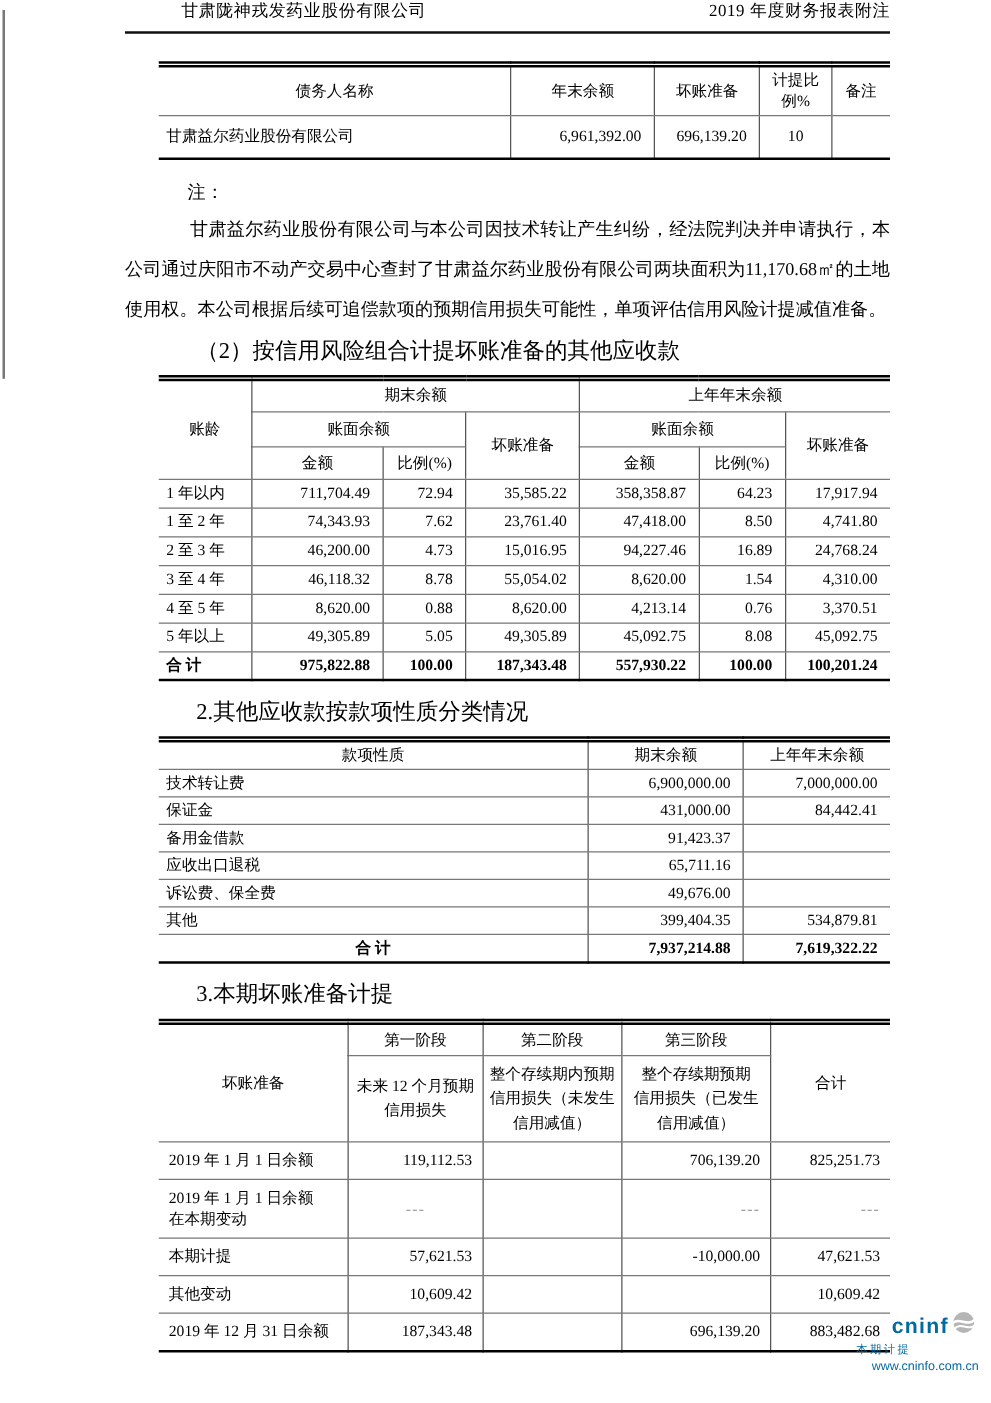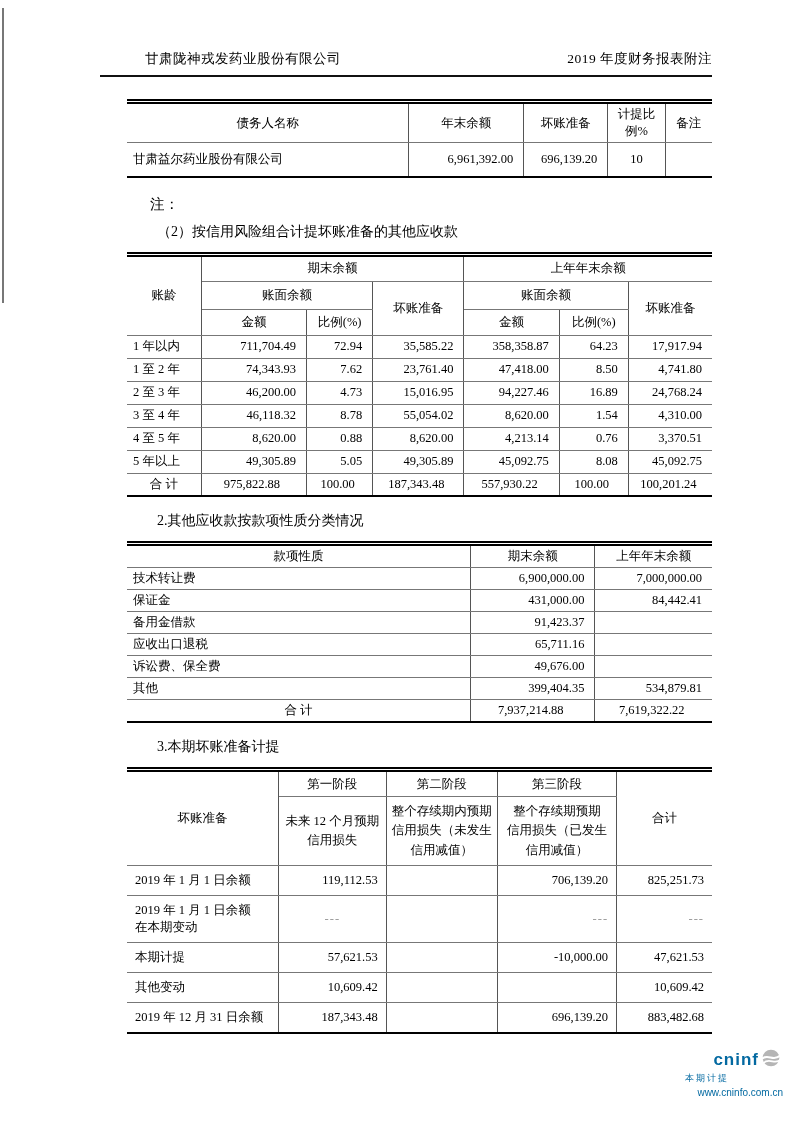--- a/index.html
+++ b/index.html
@@ -3,52 +3,52 @@
 <meta charset="utf-8">
 <style>
   html,body{margin:0;padding:0;}
   body{
     width:793px;height:1122px;background:#ffffff;position:relative;
     font-family:"Liberation Serif","DejaVu Serif",serif;color:#000;
     overflow:hidden;
   }
   .scan-line{position:absolute;left:2px;top:8px;width:2px;height:295px;background:#4a4a4a;opacity:.75;}
   .content{margin-left:100px;width:612px;}
-  .doc-header{display:flex;justify-content:space-between;padding-top:50px;font-size:13.5px;letter-spacing:.5px;}
+  .doc-header{display:flex;justify-content:space-between;font-size:13.5px;letter-spacing:.5px;}
   .doc-header .hl{margin-left:45px;}
   .header-rule{border-top:2px solid #111;margin-top:7px;height:0;}
 
   table{border-collapse:collapse;table-layout:fixed;width:585px;margin-left:27px;
         border-top:5px double #000;border-bottom:2.5px solid #000;font-size:12.5px;}
   th,td{border-right:1px solid #555;border-bottom:1px solid #777;font-weight:normal;
         padding:2px 6px;vertical-align:middle;word-break:break-all;}
   th{text-align:center;}
   td.lc,th.lc{border-right:none;}
   tbody tr:last-child td{border-bottom:none;}
   .num{text-align:right;padding-right:10px;}
   .ctr{text-align:center;}
   .lft{text-align:left;padding-left:6px;}
-  .total td{font-weight:normal;text-align:center;}
+  .total td{font-weight:bold;}
   .dash{color:#999;letter-spacing:1px;}
   .pre{white-space:pre-line;}
 
   #t1 tr{height:34px;}
   #ag thead tr.r1 th{height:20px;}
   #ag thead tr.r2 th{height:23px;}
   #ag thead tr.r3 th{height:21px;}
   #ag tbody tr{height:23px;}
   #nt thead tr{height:22px;}
   #nt tbody tr{height:22px;}
   #pv thead tr.r1 th{height:20px;}
   #pv thead th.desc{line-height:1.55;padding:5px 4px;}
   #pv tbody td{padding:6px 8px;}
 
   .note-label{margin:14px 0 0 50px;font-size:14.5px;line-height:24px;}
   .para{font-size:14.5px;line-height:32px;text-align:justify;text-indent:52px;margin:2px 0 0 0;}
-  .sec-heading{font-size:14px;margin:4px 0 8px 57px;line-height:24px;}
+  .sec-heading{font-size:18px;margin:4px 0 8px 57px;line-height:24px;}
   .mt1{margin-top:22px;}
   .mt2{margin-top:12px;}
 
   .cninfo{position:absolute;right:8px;top:1048px;width:130px;color:#0369a1;
           font-family:Liberation Sans, sans-serif;text-align:center;}
   .cninfo .brandrow{display:flex;align-items:center;justify-content:flex-end;gap:2px;margin-right:4px;}
   .cninfo .brand{font-size:17px;font-weight:bold;letter-spacing:1px;}
   .cninfo .cn{font-size:9px;letter-spacing:2px;margin:0 26px 0 0;text-align:center;}
   .cninfo .url{font-size:10px;margin-top:2px;text-align:right;padding-right:2px;}
 </style>
@@ -87,20 +87,21 @@
           <td class="lft">甘肃益尔药业股份有限公司</td>
           <td class="num">6,961,392.00</td>
           <td class="num">696,139.20</td>
           <td class="ctr">10</td>
           <td class="ctr lc">&nbsp;</td>
         </tr>
       </tbody>
   </table>
 
   <div class="note-label">注：</div>
+  <p class="para">甘肃益尔药业股份有限公司与本公司因技术转让产生纠纷，经法院判决并申请执行，本公司通过庆阳市不动产交易中心查封了甘肃益尔药业股份有限公司两块面积为11,170.68㎡的土地使用权。本公司根据后续可追偿款项的预期信用损失可能性，单项评估信用风险计提减值准备。</p>
 
   <div class="sec-heading">（2）按信用风险组合计提坏账准备的其他应收款</div>
 
   <table id="ag">
     <colgroup>
         <col style="width:12.7%">
         <col style="width:18%">
         <col style="width:11.3%">
         <col style="width:15.6%">
         <col style="width:16.3%">

